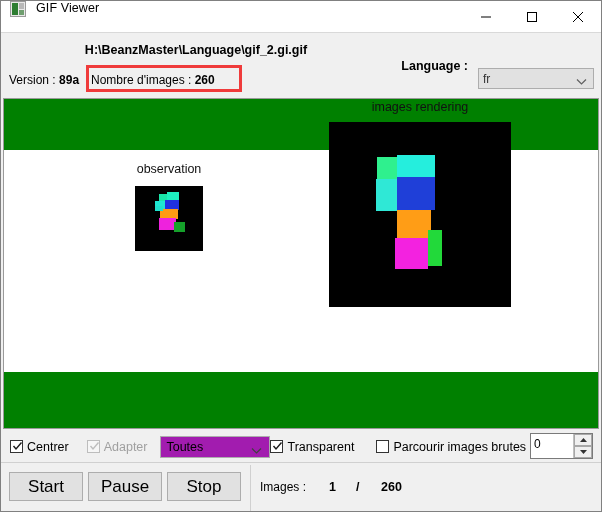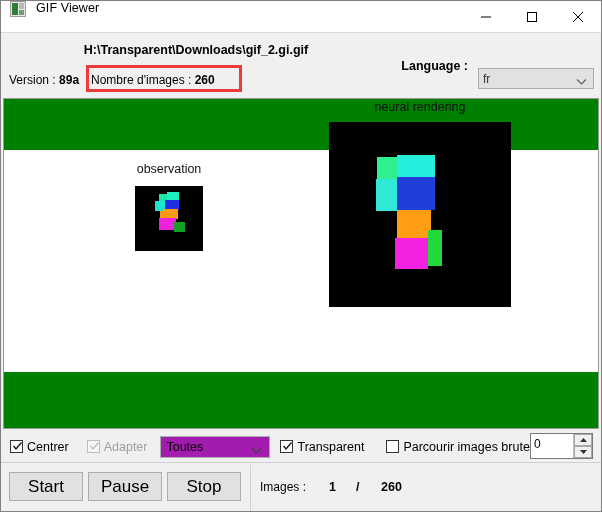--- a/index.html
+++ b/index.html
@@ -380,21 +380,21 @@
     <div class="win-btn">
       <svg width="12" height="12" viewBox="0 0 12 12">
           <line x1="1" y1="1" x2="11" y2="11" stroke="#000" stroke-width="1"></line>
           <line x1="11" y1="1" x2="1" y2="11" stroke="#000" stroke-width="1"></line>
         </svg>
     </div>
   </div>
   <div class="titlebar-sep"></div>
 
   <div class="header">
-    <div class="filepath">H:\Transparent\Downloads\gif_2.gi.gif</div>
+    <div class="filepath">H:\BeanzMaster\Language\gif_2.gi.gif</div>
 
     <div class="version-line">
       <span>Version : </span><b>89a</b>
     </div>
 
     <div class="count-line">
       <span>Nombre d'images : </span><b>260</b>
     </div>
 
     <div class="lang-label">Language :</div>
@@ -412,21 +412,21 @@
       <div class="fill"></div>
     </div>
   </div>
 
   <div class="viewer">
     <div class="band band-top"></div>
     <div class="canvas-white"></div>
     <div class="band band-bottom"></div>
 
     <div class="label-observation">observation</div>
-    <div class="label-neural">neural rendering</div>
+    <div class="label-neural">images rendering</div>
 
     <div class="obs-img">
         <div class="blk" style="left: 24.15px; top: 8.4px; width: 11.55px; height: 9.45px; background: rgb(25, 230, 168);"></div>
         <div class="blk" style="left: 31.5px; top: 6.3px; width: 12.6px; height: 8.4px; background: rgb(30, 240, 192);"></div>
         <div class="blk" style="left: 19.95px; top: 14.7px; width: 12.6px; height: 9.45px; background: rgb(30, 230, 210);"></div>
         <div class="blk" style="left: 30.45px; top: 13.65px; width: 13.65px; height: 10.5px; background: rgb(32, 48, 224);"></div>
         <div class="blk" style="left: 25.2px; top: 23.1px; width: 17.85px; height: 9.45px; background: rgb(255, 154, 20);"></div>
         <div class="blk" style="left: 24.15px; top: 31.5px; width: 16.8px; height: 12.6px; background: rgb(238, 34, 221);"></div>
         <div class="blk" style="left: 38.85px; top: 35.7px; width: 11.55px; height: 10.5px; background: rgb(21, 160, 42);"></div>
         <div class="blk" style="left: 19.95px; top: 19.95px; width: 8.4px; height: 5.25px; background: rgb(30, 224, 204);"></div>
@@ -470,21 +470,21 @@
 
     <div class="combo" style="margin-left:13px;">
       <span>Toutes</span>
       <span class="caret">
         <svg width="11" height="8" viewBox="0 0 11 8">
             <polyline points="1,1.5 5.5,6 10,1.5" fill="none" stroke="#404040" stroke-width="1.2"></polyline>
           </svg>
       </span>
     </div>
 
-    <div class="cb" style="margin-left:10px;">
+    <div class="cb" style="">
       <span class="box">
         <span class="tick">
           <svg width="11" height="12" viewBox="0 0 11 12">
               <polyline points="1.5,6 4,9 9.5,2.5" fill="none" stroke="#1a1a1a" stroke-width="1.4"></polyline>
             </svg>
         </span>
       </span>
       <span>Transparent</span>
     </div>
 

